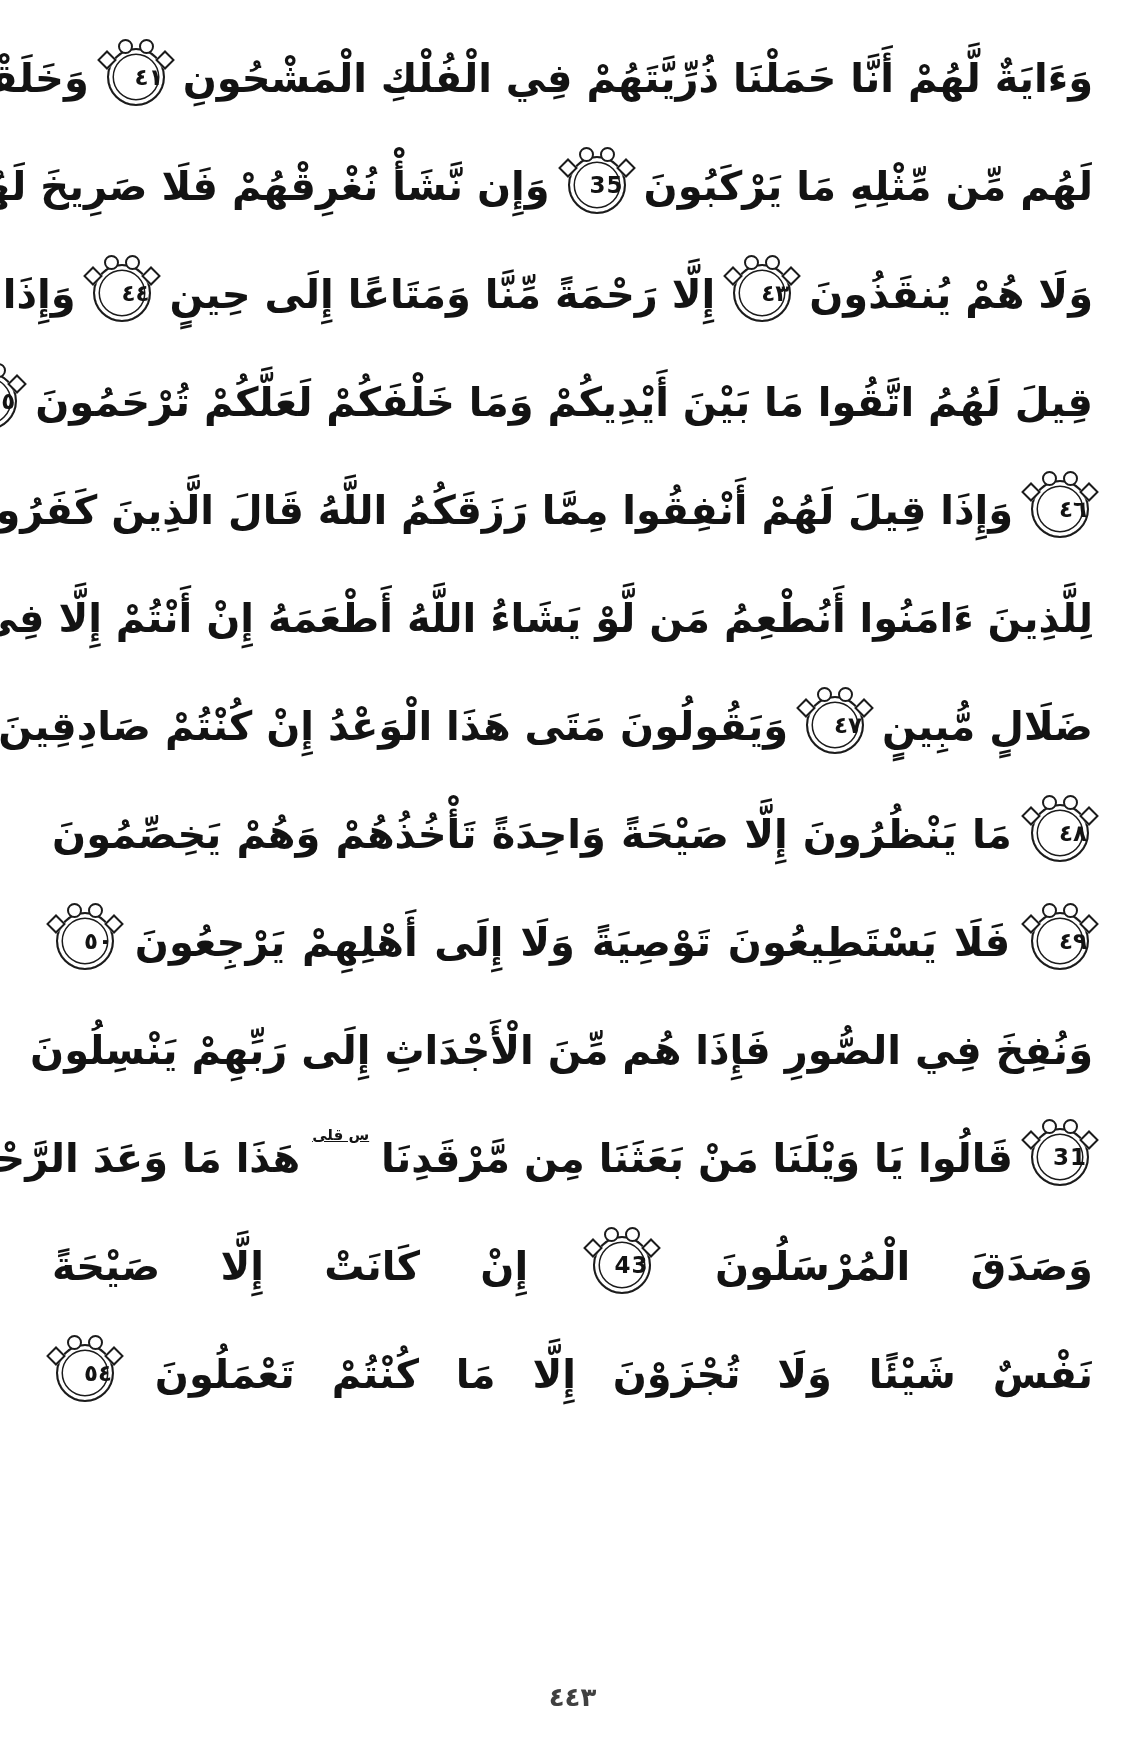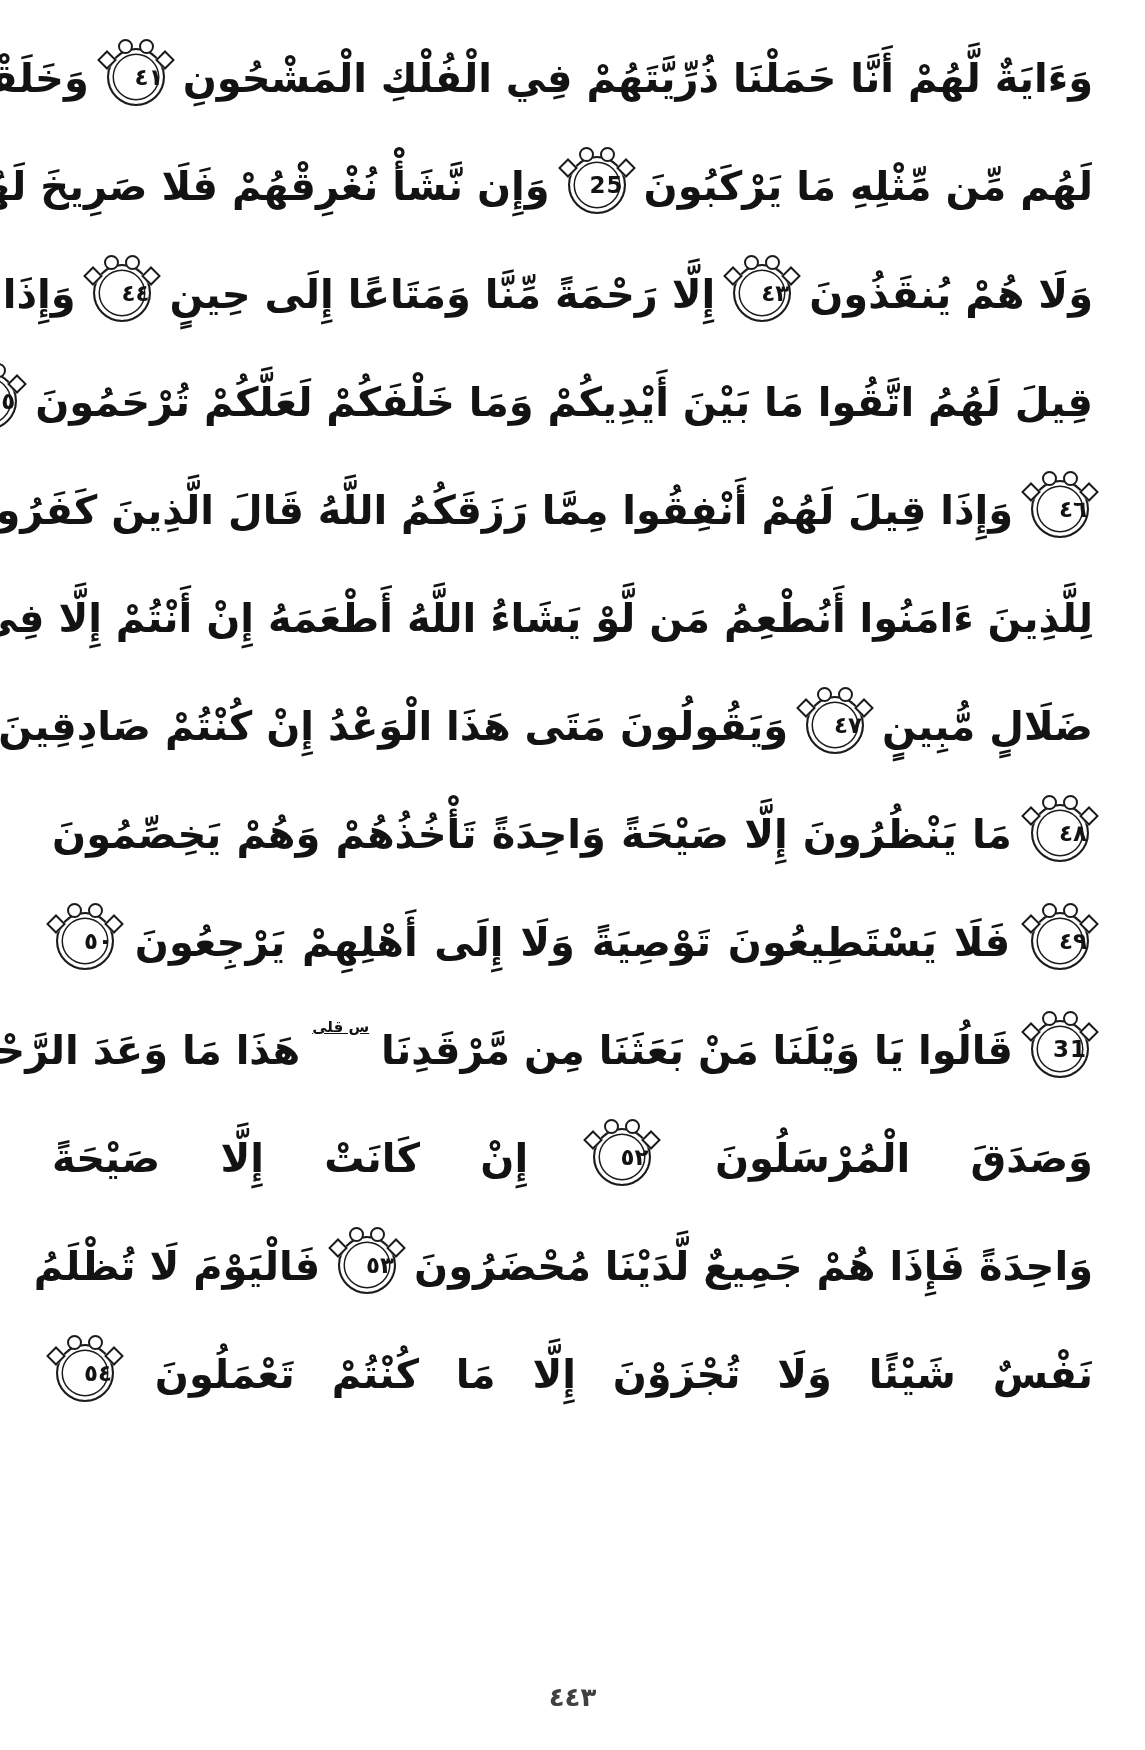--- a/index.html
+++ b/index.html
@@ -100,27 +100,27 @@
     color:#404040;
     direction:rtl;
   }
 </style>
 </head>
 <body>
 
 <div class="page">
   <div class="text-block">
       <div class="line"><span class="txt">وَءَايَةٌ لَّهُمْ أَنَّا حَمَلْنَا ذُرِّيَّتَهُمْ فِي الْفُلْكِ الْمَشْحُونِ</span> <span class="ayah"><span class="leaf l"></span><span class="leaf r"></span><span class="num">٤١</span></span> <span class="txt">وَخَلَقْنَا</span></div>
-      <div class="line"><span class="txt">لَهُم مِّن مِّثْلِهِ مَا يَرْكَبُونَ</span> <span class="ayah"><span class="leaf l"></span><span class="leaf r"></span><span class="num">25</span></span> <span class="txt">وَإِن نَّشَأْ نُغْرِقْهُمْ فَلَا صَرِيخَ لَهُمْ</span></div>
+      <div class="line"><span class="txt">لَهُم مِّن مِّثْلِهِ مَا يَرْكَبُونَ</span> <span class="ayah"><span class="leaf l"></span><span class="leaf r"></span><span class="num">35</span></span> <span class="txt">وَإِن نَّشَأْ نُغْرِقْهُمْ فَلَا صَرِيخَ لَهُمْ</span></div>
       <div class="line"><span class="txt">وَلَا هُمْ يُنقَذُونَ</span> <span class="ayah"><span class="leaf l"></span><span class="leaf r"></span><span class="num">٤٣</span></span> <span class="txt">إِلَّا رَحْمَةً مِّنَّا وَمَتَاعًا إِلَى حِينٍ</span> <span class="ayah"><span class="leaf l"></span><span class="leaf r"></span><span class="num">٤٤</span></span> <span class="txt">وَإِذَا</span></div>
       <div class="line"><span class="txt">قِيلَ لَهُمُ اتَّقُوا مَا بَيْنَ أَيْدِيكُمْ وَمَا خَلْفَكُمْ لَعَلَّكُمْ تُرْحَمُونَ</span> <span class="ayah"><span class="leaf r"></span><span class="num">٤٥</span></span></div>
       <div class="line"><span class="ayah"><span class="leaf l"></span><span class="leaf r"></span><span class="num">٤٦</span></span> <span class="txt">وَإِذَا قِيلَ لَهُمْ أَنْفِقُوا مِمَّا رَزَقَكُمُ اللَّهُ قَالَ الَّذِينَ كَفَرُوا</span></div>
       <div class="line"><span class="txt">لِلَّذِينَ ءَامَنُوا أَنُطْعِمُ مَن لَّوْ يَشَاءُ اللَّهُ أَطْعَمَهُ إِنْ أَنْتُمْ إِلَّا فِي</span></div>
       <div class="line"><span class="txt">ضَلَالٍ مُّبِينٍ</span> <span class="ayah"><span class="leaf l"></span><span class="leaf r"></span><span class="num">٤٧</span></span> <span class="txt">وَيَقُولُونَ مَتَى هَذَا الْوَعْدُ إِنْ كُنْتُمْ صَادِقِينَ</span></div>
       <div class="line"><span class="ayah"><span class="leaf l"></span><span class="leaf r"></span><span class="num">٤٨</span></span> <span class="txt">مَا يَنْظُرُونَ إِلَّا صَيْحَةً وَاحِدَةً تَأْخُذُهُمْ وَهُمْ يَخِصِّمُونَ</span></div>
       <div class="line"><span class="ayah"><span class="leaf l"></span><span class="leaf r"></span><span class="num">٤٩</span></span> <span class="txt">فَلَا يَسْتَطِيعُونَ تَوْصِيَةً وَلَا إِلَى أَهْلِهِمْ يَرْجِعُونَ</span> <span class="ayah"><span class="leaf l"></span><span class="leaf r"></span><span class="num">٥٠</span></span></div>
+      <div class="line"><span class="txt">وَنُفِخَ فِي الصُّورِ فَإِذَا هُم مِّنَ الْأَجْدَاثِ إِلَى رَبِّهِمْ يَنْسِلُونَ</span></div>
       <div class="line"><span class="ayah"><span class="leaf l"></span><span class="leaf r"></span><span class="num">31</span></span> <span class="txt">قَالُوا يَا وَيْلَنَا مَنْ بَعَثَنَا مِن مَّرْقَدِنَا</span> <span class="pause-mark">س قلى</span> <span class="txt">هَذَا مَا وَعَدَ الرَّحْمَنُ</span></div>
-      <div class="line"><span class="txt">وَصَدَقَ الْمُرْسَلُونَ</span> <span class="ayah"><span class="leaf l"></span><span class="leaf r"></span><span class="num">٥٢</span></span> <span class="txt">إِنْ كَانَتْ إِلَّا صَيْحَةً</span></div>
-      <div class="line"><span class="txt">وَاحِدَةً فَإِذَا هُمْ جَمِيعٌ لَّدَيْنَا مُحْضَرُونَ</span> <span class="ayah"><span class="leaf l"></span><span class="leaf r"></span><span class="num">٥٣</span></span> <span class="txt">فَالْيَوْمَ لَا تُظْلَمُ</span></div>
+      <div class="line"><span class="txt">وَصَدَقَ الْمُرْسَلُونَ</span> <span class="ayah"><span class="leaf l"></span><span class="leaf r"></span><span class="num">43</span></span> <span class="txt">إِنْ كَانَتْ إِلَّا صَيْحَةً</span></div>
       <div class="line"><span class="txt">نَفْسٌ شَيْئًا وَلَا تُجْزَوْنَ إِلَّا مَا كُنْتُمْ تَعْمَلُونَ</span> <span class="ayah"><span class="leaf l"></span><span class="leaf r"></span><span class="num">٥٤</span></span></div>
     </div>
   <div class="page-number">٤٤٣</div>
 </div>
 
 </body></html>

